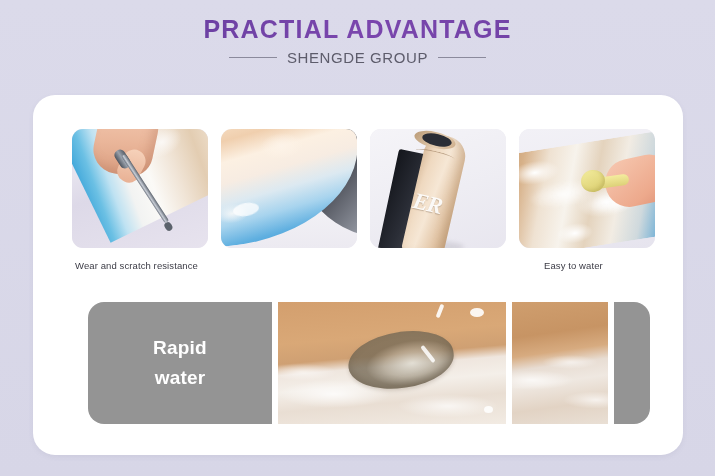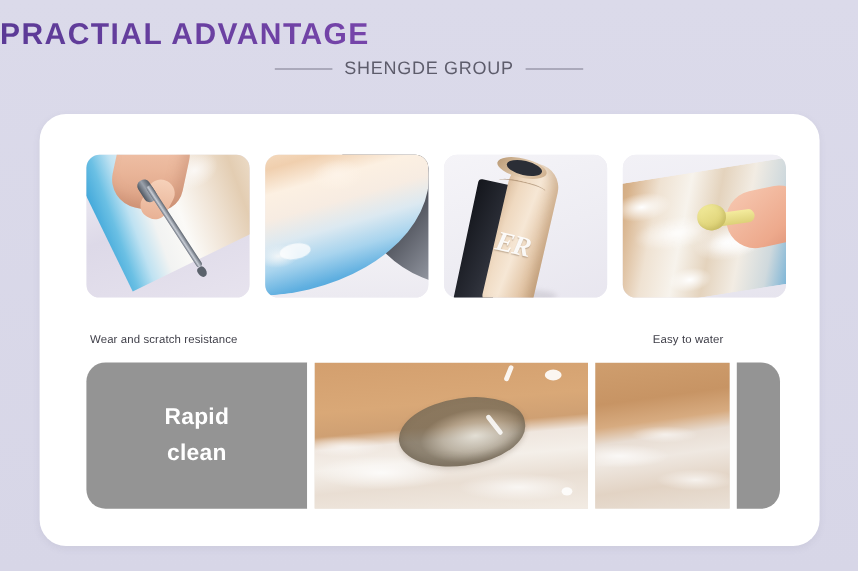--- a/index.html
+++ b/index.html
@@ -21,20 +21,21 @@
     background: linear-gradient(180deg, #dbdaea 0%, #d7d6e7 100%);
     overflow: hidden;
   }
 
   
   .header {
     position: absolute;
     left: 0;
     top: 14px;
     width: 715px;
+    text-align: center;
   }
   .headline {
     font-size: 25px;
     font-weight: bold;
     letter-spacing: 1.2px;
     color: #6a3fa0;
     line-height: 30px;
     background: linear-gradient(90deg, #5b3a96 0%, #7a46ad 50%, #6a3fa0 100%);
     -webkit-background-clip: text;
     background-clip: text;
@@ -86,21 +87,21 @@
   }
   .thumb {
     position: relative;
     width: 136px;
     height: 119px;
     border-radius: 11px;
     overflow: hidden;
     background: #eceaf2;
   }
   .thumb-caption {
-    margin-top: 30px;
+    margin-top: 12px;
     font-size: 9.5px;
     color: #3c3c46;
     letter-spacing: 0.1px;
     text-align: left;
     white-space: nowrap;
   }
   .cap-indent-1 { padding-left: 3px; }
   .cap-indent-2 { padding-left: 12px; }
   .cap-indent-3 { padding-left: 17px; }
   .cap-indent-4 { padding-left: 25px; }
@@ -349,20 +350,21 @@
     align-items: stretch;
   }
   .band-label {
     width: 184px;
     background: #949494;
     border-radius: 16px 0 0 16px;
     display: flex;
     align-items: center;
     justify-content: center;
     flex: none;
+    margin-left: 16px;
   }
   .band-label-text {
     color: #ffffff;
     font-size: 19px;
     font-weight: bold;
     line-height: 30px;
     text-align: center;
     letter-spacing: 0.2px;
   }
   .band-gap { width: 6px; flex: none; background: #ffffff; }
@@ -525,21 +527,21 @@
         <div class="thumb-caption cap-indent-4">Easy to water</div>
       </div>
 
     </div>
 
     <div class="band">
 
       <div class="band-label">
         <div class="band-label-text">
           <div>Rapid</div>
-          <div>clean</div>
+          <div>water</div>
         </div>
       </div>
 
       <div class="band-gap"></div>
 
       <div class="band-photos">
         <div class="band-photo bp1">
           <div class="bandp1-bg"></div>
           <div class="bandp1-swirl"></div>
           <div class="bandp1-drop"></div>

